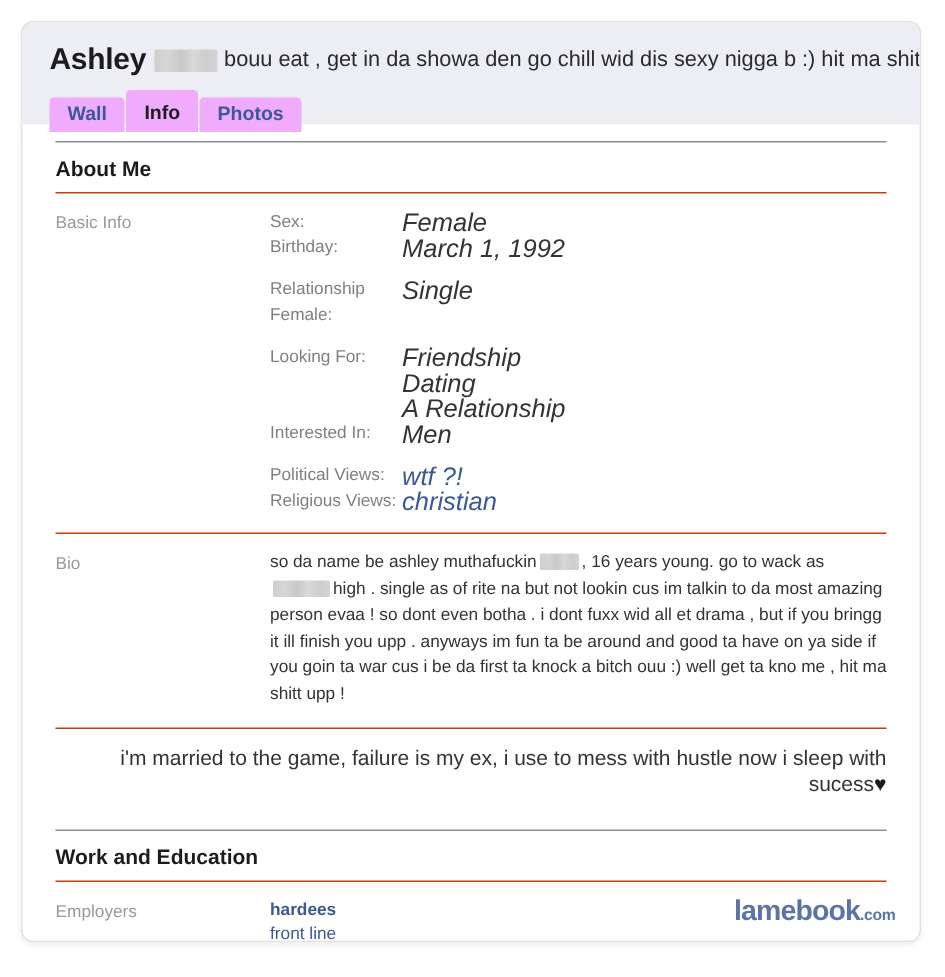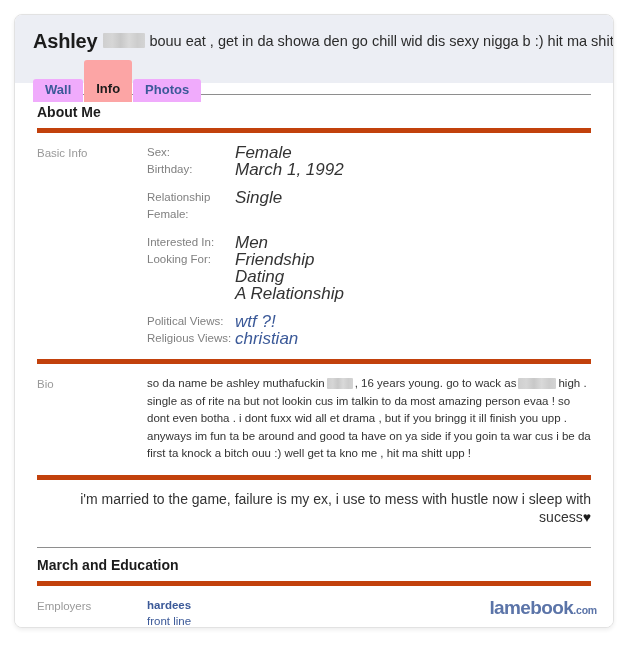--- a/index.html
+++ b/index.html
@@ -88,23 +88,23 @@
     color: #3b5998;
     padding: 4px 12px 5px 12px;
     background: #f0abfc;
     border-radius: 3px 3px 0 0;
     margin-right: 1px;
     line-height: 14px;
     vertical-align: bottom;
     cursor: pointer;
   }
   .tab.active {
-    background: #fca5a5;
+    background: #f0abfc;
     color: #1c1c1c;
-    padding-top: 22px;
+    padding-top: 8px;
     padding-bottom: 6px;
   }
 
   
   .card-body {
     background: #ffffff;
     padding: 0 22px;
   }
 
   .section-heading {
@@ -112,22 +112,23 @@
     font-weight: bold;
     color: #1c1c1c;
     border-top: 1px solid #8e8e8e;
     padding: 9px 0 8px 0;
     margin: 9px 0 0 0;
   }
   .section-heading.first { margin-top: 11px; }
 
   .info-row {
     display: flex;
-    border-top: 5px solid #c2410c;
+    border-top: 1px solid #c2410c;
     padding: 11px 0 12px 0;
+    gap: 33px;
   }
   .row-label {
     width: 110px;
     flex: 0 0 110px;
     font-size: 11.5px;
     color: #999999;
     line-height: 16px;
     padding-top: 1px;
   }
   .row-content {
@@ -253,31 +254,31 @@
 
           <div class="kv-group">
             <div class="kv">
               <span class="kv-key">Relationship Female:</span>
               <span class="kv-val">Single</span>
             </div>
           </div>
 
           <div class="kv-group">
             <div class="kv">
-              <span class="kv-key">Interested In:</span>
-              <span class="kv-val">Men</span>
-            </div>
-            <div class="kv">
               <span class="kv-key">Looking For:</span>
               <span class="kv-vals-stack">
                 <span class="kv-val">Friendship</span>
                 <span class="kv-val">Dating</span>
                 <span class="kv-val">A Relationship</span>
               </span>
             </div>
+            <div class="kv">
+              <span class="kv-key">Interested In:</span>
+              <span class="kv-val">Men</span>
+            </div>
           </div>
 
           <div class="kv-group">
             <div class="kv">
               <span class="kv-key">Political Views:</span>
               <span class="kv-val link">wtf ?!</span>
             </div>
             <div class="kv">
               <span class="kv-key">Religious Views:</span>
               <span class="kv-val link">christian</span>
@@ -293,21 +294,21 @@
           <div class="bio-text"><span>so da name be ashley muthafuckin</span><span class="redaction inline"></span><span>, 16 years young. go to wack as</span><span class="redaction inline wide"></span><span>high . single as of rite na but not lookin cus im talkin to da most amazing person evaa ! so dont even botha . i dont fuxx wid all et drama , but if you bringg it ill finish you upp . anyways im fun ta be around and good ta have on ya side if you goin ta war cus i be da first ta knock a bitch ouu :) well get ta kno me , hit ma shitt upp !</span></div>
         </div>
       </div>
 
       <div class="info-row">
         <div class="row-content">
           <div class="quote-text"><span>i'm married to the game, failure is my ex, i use to mess with hustle now i sleep with sucess</span><span class="heart">♥</span></div>
         </div>
       </div>
 
-      <div class="section-heading">March and Education</div>
+      <div class="section-heading">Work and Education</div>
 
       <div class="info-row">
         <div class="row-label">Employers</div>
         <div class="row-content">
           <span class="employer-name">hardees</span>
           <span class="employer-position">front line</span>
         </div>
       </div>
 
     </div>

